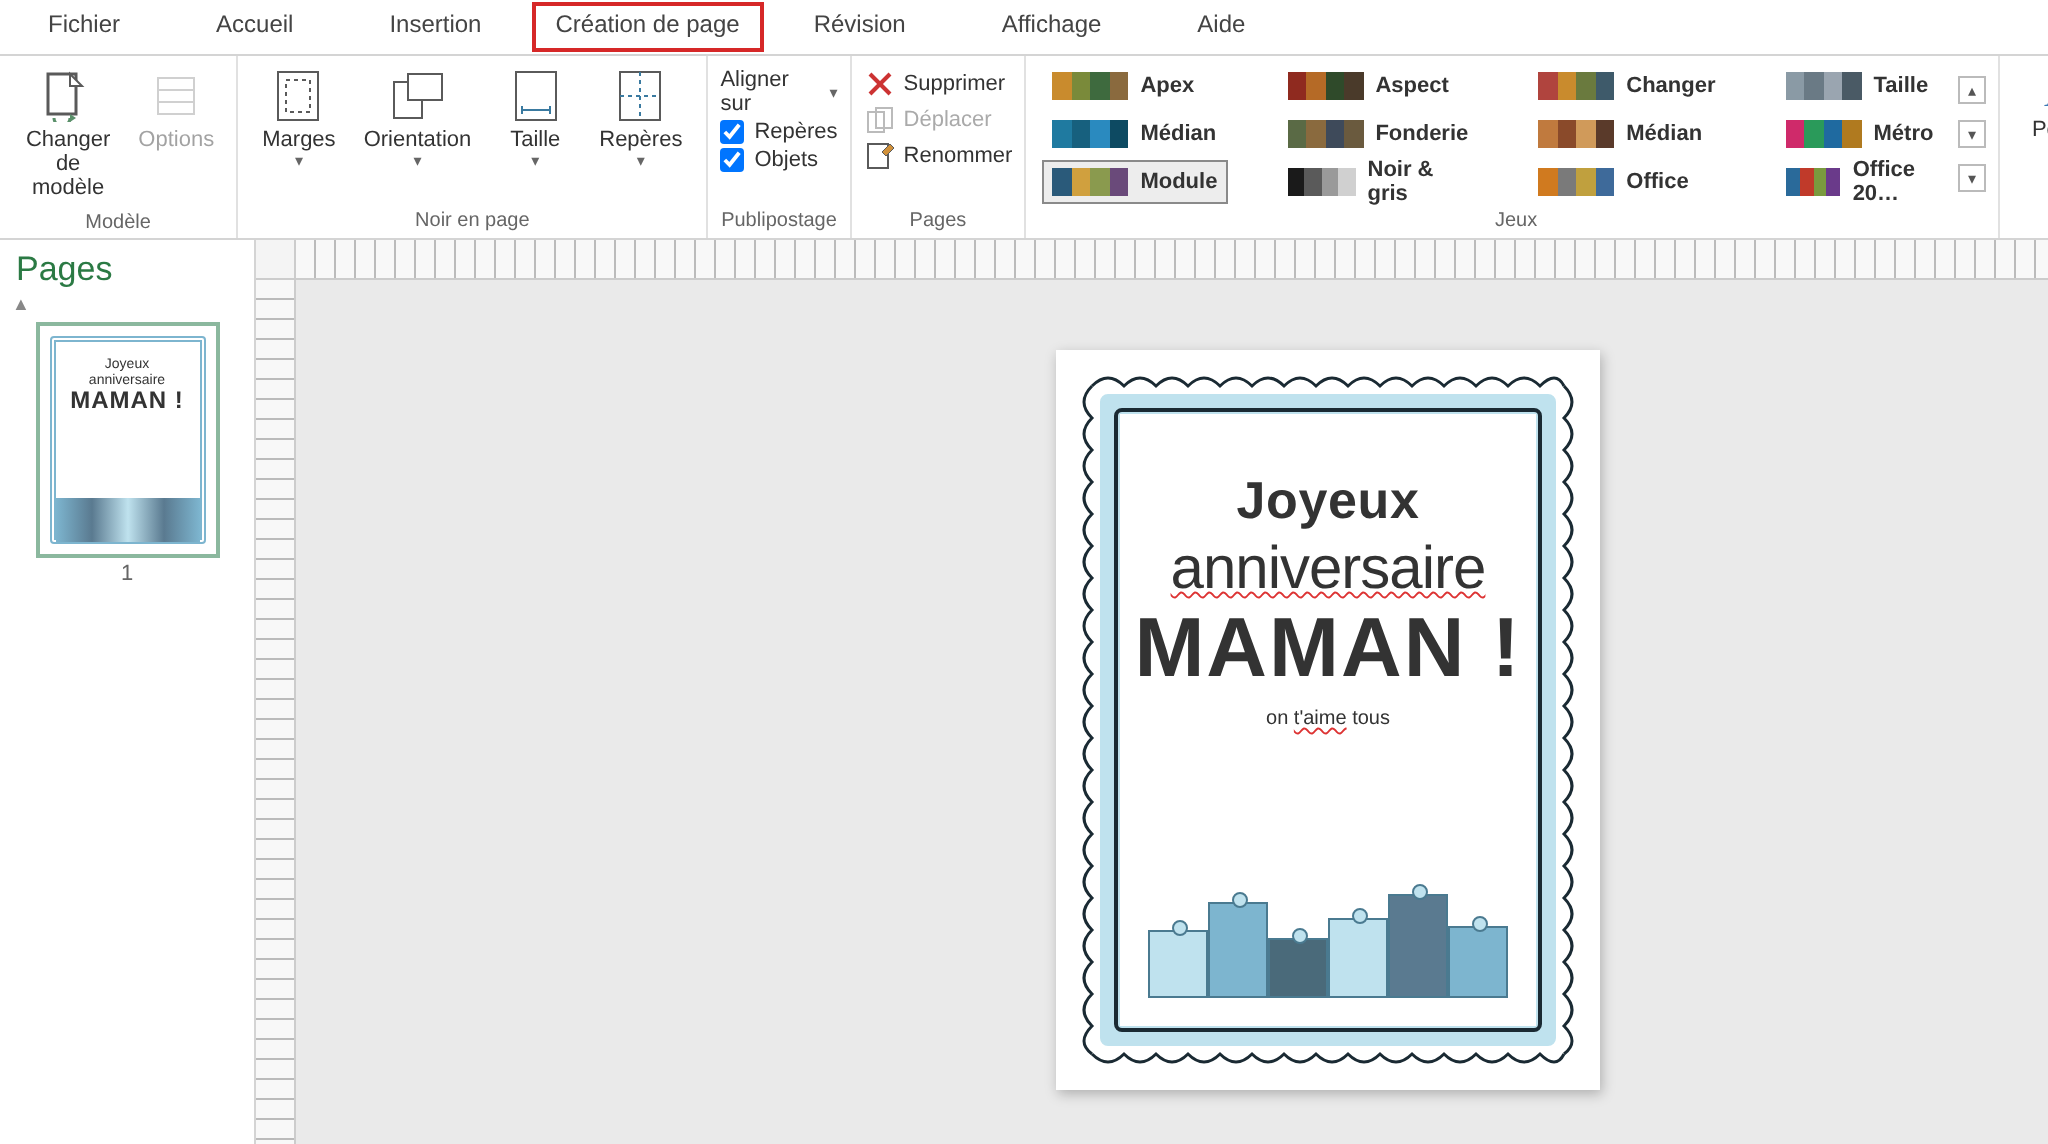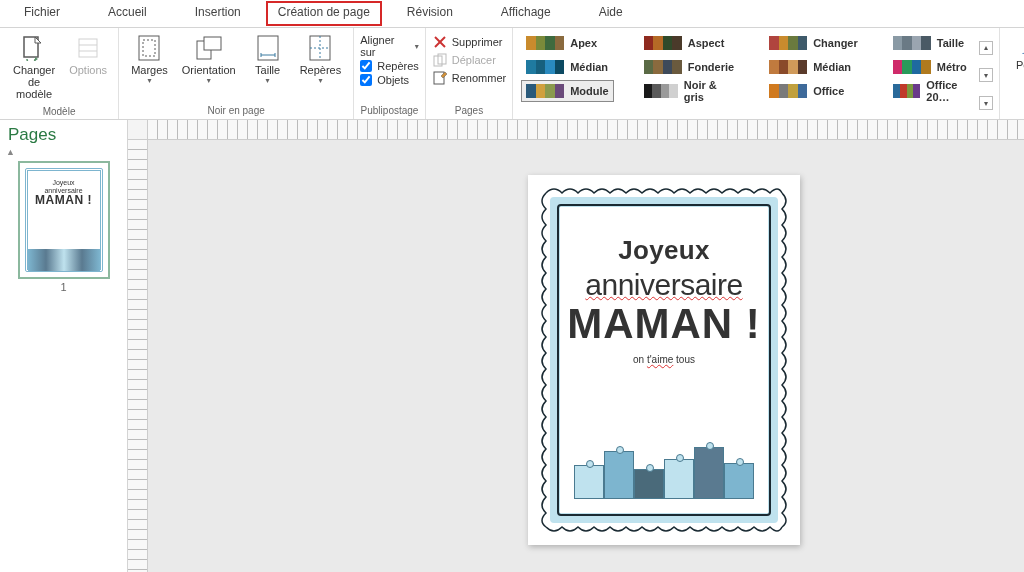--- a/index.html
+++ b/index.html
@@ -338,20 +338,21 @@
             </div>
             <span>Office 20…</span>
           </div>
         </div>
       <div class="themes-scroll">
         <div>▴</div>
         <div>▾</div>
         <div>▾</div>
       </div>
     </div>
+    <div class="themes-footer">Jeux</div>
   </div>
 
   <div class="polices-group">
     <div class="polices-body rbtn" style="min-width:44px;">
       <div class="polices-icon">Aa</div>
       <span>Polices</span>
       <span class="chev">▾</span>
     </div>
   </div>
 </div>

